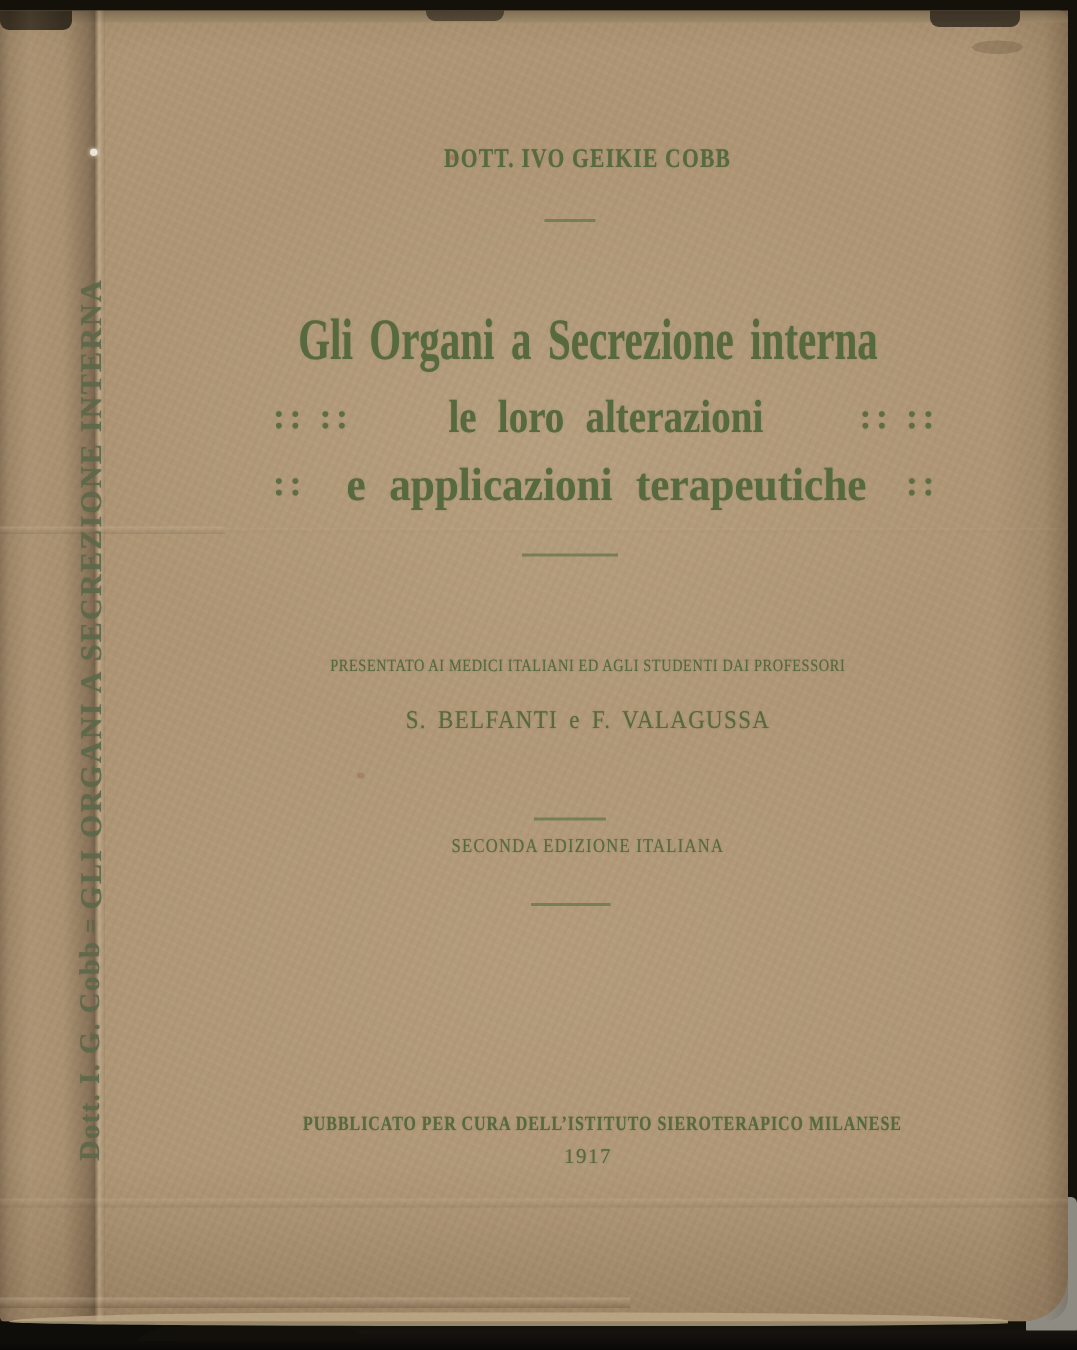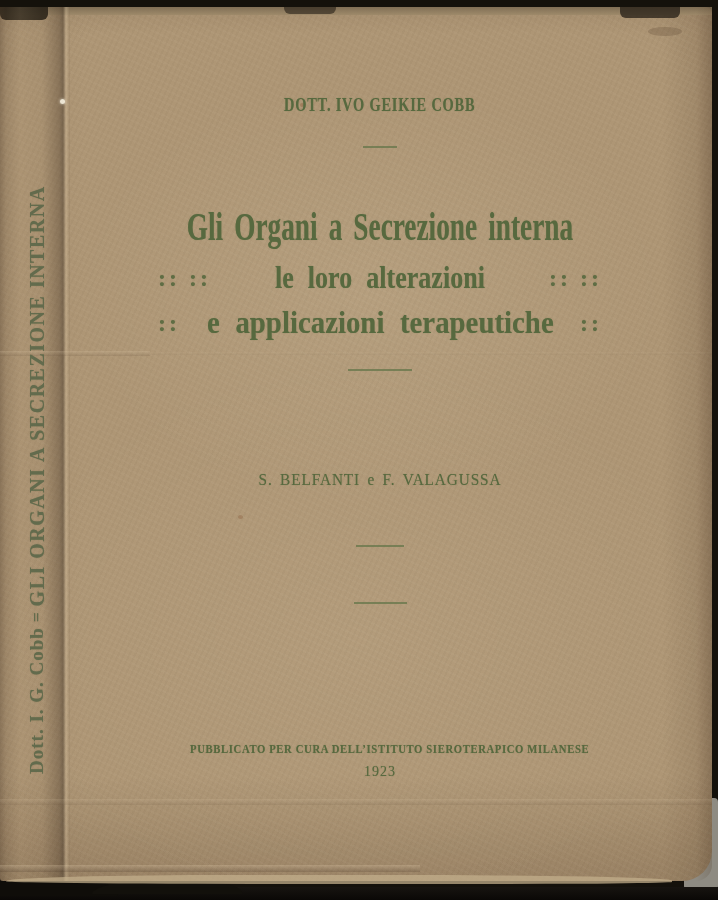--- a/index.html
+++ b/index.html
@@ -48,21 +48,21 @@
   .crease-h1{left:0;width:150px;top:344px;height:5px;background:linear-gradient(180deg,rgba(230,210,178,0.35),rgba(88,68,48,0.28));opacity:.6;}
   .crease-h1b{left:150px;right:0;top:345px;height:3px;background:linear-gradient(180deg,rgba(230,210,178,0.14),rgba(88,68,48,0.10));opacity:.5;}
   .crease-h2{left:0;right:0;top:792px;height:6px;background:linear-gradient(180deg,rgba(234,214,182,0.20),rgba(88,68,48,0.18));opacity:.7;}
   .crease-h3{left:0;width:420px;top:858px;height:7px;background:linear-gradient(180deg,rgba(238,218,186,0.30),rgba(70,52,36,0.30));opacity:.8;}
   .edge-right{position:absolute;right:0;top:0;bottom:0;width:16px;background:linear-gradient(90deg,rgba(0,0,0,0),rgba(86,66,46,0.25));border-radius:0 6px 30px 0;}
   .shine-dot{position:absolute;left:60px;top:92px;width:5px;height:5px;background:rgba(255,250,234,0.85);border-radius:50%;box-shadow:0 0 3px rgba(255,250,234,0.8);}
   .stain-1{position:absolute;left:300px;top:96px;width:4px;height:4px;background:rgba(138,84,50,0.35);border-radius:50%;}
   .stain-2{position:absolute;left:238px;top:508px;width:5px;height:4px;background:rgba(130,80,48,0.30);border-radius:50%;}
   .stain-3{position:absolute;left:648px;top:20px;width:34px;height:9px;background:rgba(92,72,52,0.28);border-radius:50%;}
   
-  .ink{color:#57693f;text-shadow:0 0 1px rgba(86,104,62,0.55);}
+  .ink{color:#57693f;text-shadow:0 0 1px rgba(86,104,62,0.55);margin-left:24px;}
   .cond{display:inline-block;transform-origin:50% 50%;white-space:nowrap;}
   
   .spine-text{
     position:absolute;left:15px;top:103px;height:664px;width:44px;
     writing-mode:vertical-rl;transform:rotate(180deg);
     text-align:start;color:#5d684a;opacity:.92;
     text-shadow:0 0 1px rgba(80,92,62,0.5);
     letter-spacing:1px;line-height:44px;white-space:nowrap;
   }
   .spine-author{font-size:19px;font-weight:bold;}
@@ -155,29 +155,35 @@
       </div>
 
       <div class="title-row row-3 ink">
         <span class="colon-marks">::</span>
         <span class="cond row-mid">e applicazioni terapeutiche</span>
         <span class="colon-marks">::</span>
       </div>
 
       <div class="rule rule-2"></div>
 
+      <div class="block presented-line ink">
+        <span class="cond">PRESENTATO AI MEDICI ITALIANI ED AGLI STUDENTI DAI PROFESSORI</span>
+      </div>
       <div class="block professors-line ink">
         <span class="cond">S. BELFANTI e F. VALAGUSSA</span>
       </div>
 
       <div class="rule rule-3"></div>
 
+      <div class="block edition-line ink">
+        <span class="cond">SECONDA EDIZIONE ITALIANA</span>
+      </div>
 
       <div class="rule rule-4"></div>
 
       <div class="block publisher-line ink">
         <span class="cond">PUBBLICATO PER CURA DELL’ISTITUTO SIEROTERAPICO MILANESE</span>
       </div>
-      <div class="block year-line ink">1923</div>
+      <div class="block year-line ink">1917</div>
 
     </div>
   </div>
 </div>
 
 </body></html>

